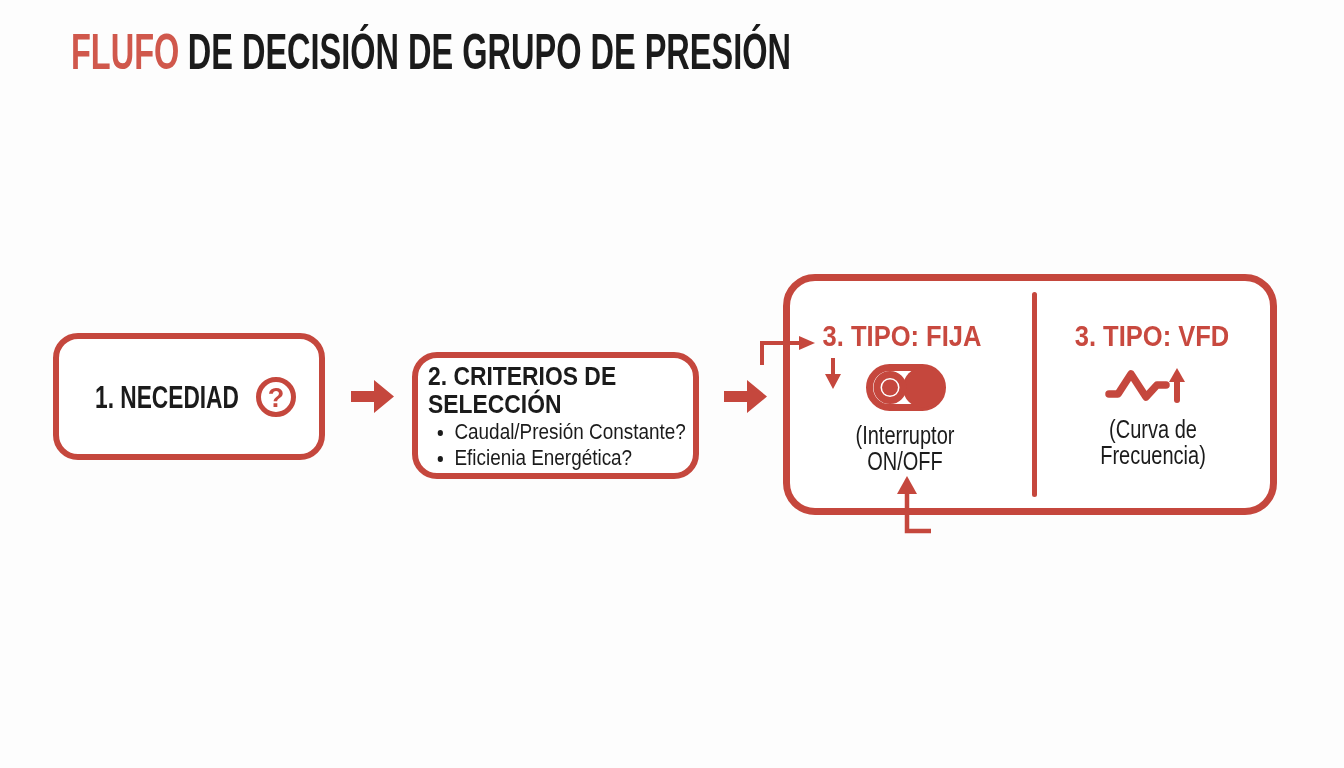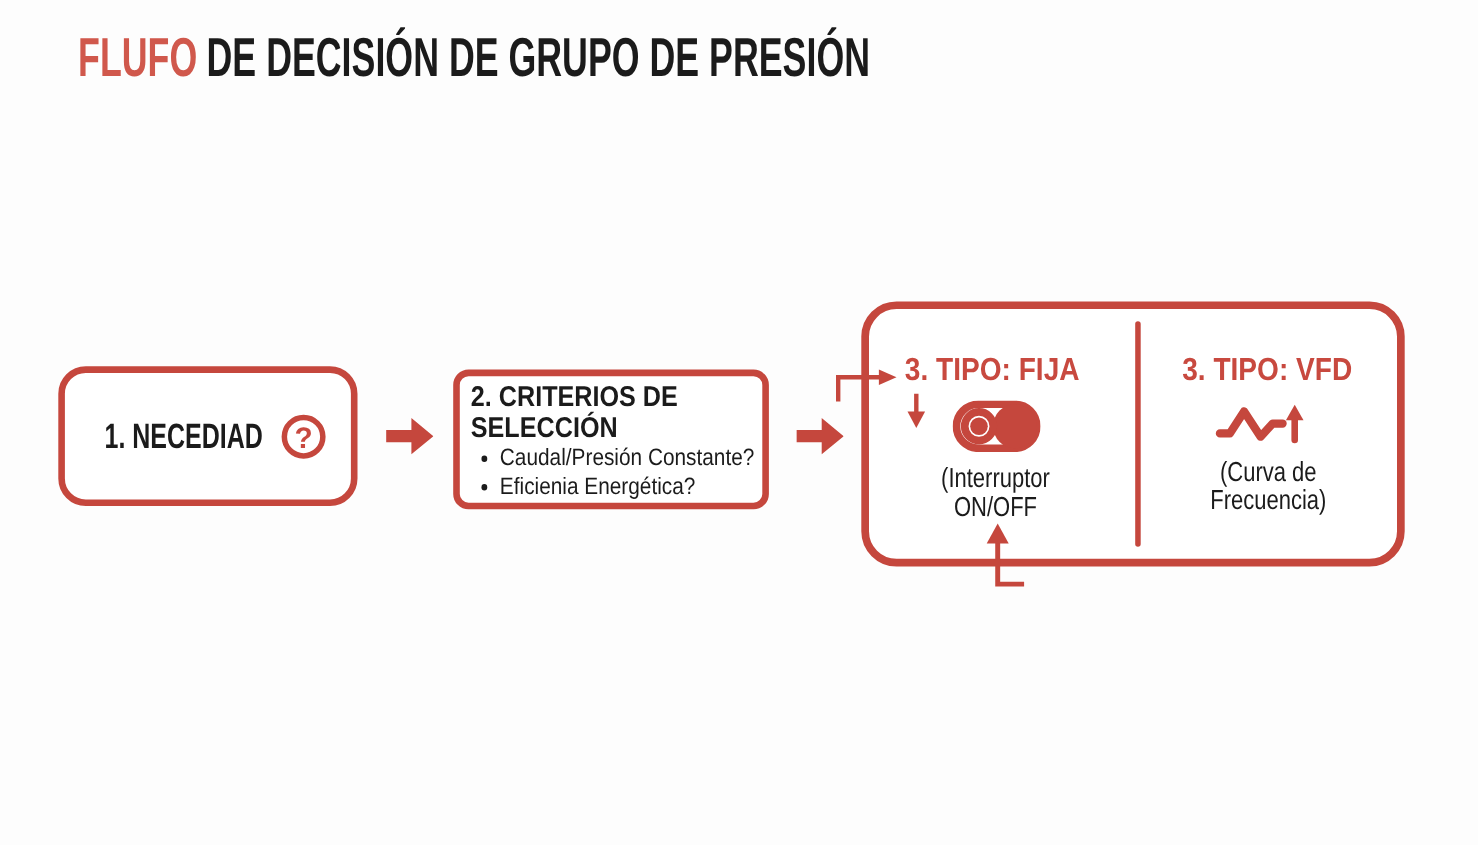--- a/index.html
+++ b/index.html
@@ -18,21 +18,21 @@
   
   .box { position:absolute; background:#fff; box-sizing:border-box;
          border:6px solid var(--red,#c5473d); border-radius:25px; }
   .box1 { left:53px; top:333px; width:272px; height:127px;text-decoration:underline; }
   .box1-label { position:absolute; left:36px; top:50%;
                 transform:translateY(-50%) scaleX(0.71); transform-origin:left center;
                 font-weight:bold; font-size:32px; white-space:nowrap; color:var(--ink,#1b1b1b); }
   .qicon { position:absolute; left:196px; top:50%; transform:translateY(-50%);
            width:42px; height:42px; }
 
-  .box2 { left:412px; top:336px; width:287px; height:127px; padding:4px 0 0 10px;border-radius:14px; }
+  .box2 { left:412px; top:352px; width:287px; height:127px; padding:4px 0 0 10px; }
   .box2-title { margin:0; font-weight:bold; font-size:26px; line-height:28px;
                 white-space:nowrap; color:var(--ink,#1b1b1b);
                 transform:scaleX(0.88); transform-origin:left top; }
   .bullets { margin:2px 0 0; padding-left:30px; list-style:disc;
              font-size:21.5px; line-height:25.5px; white-space:nowrap;
              color:var(--ink,#1b1b1b); transform:scaleX(0.88); transform-origin:left top; }
 
   
   .bigbox { position:absolute; left:783px; top:274px; width:494px; height:241px;
             box-sizing:border-box; border:7px solid var(--red,#c5473d);

